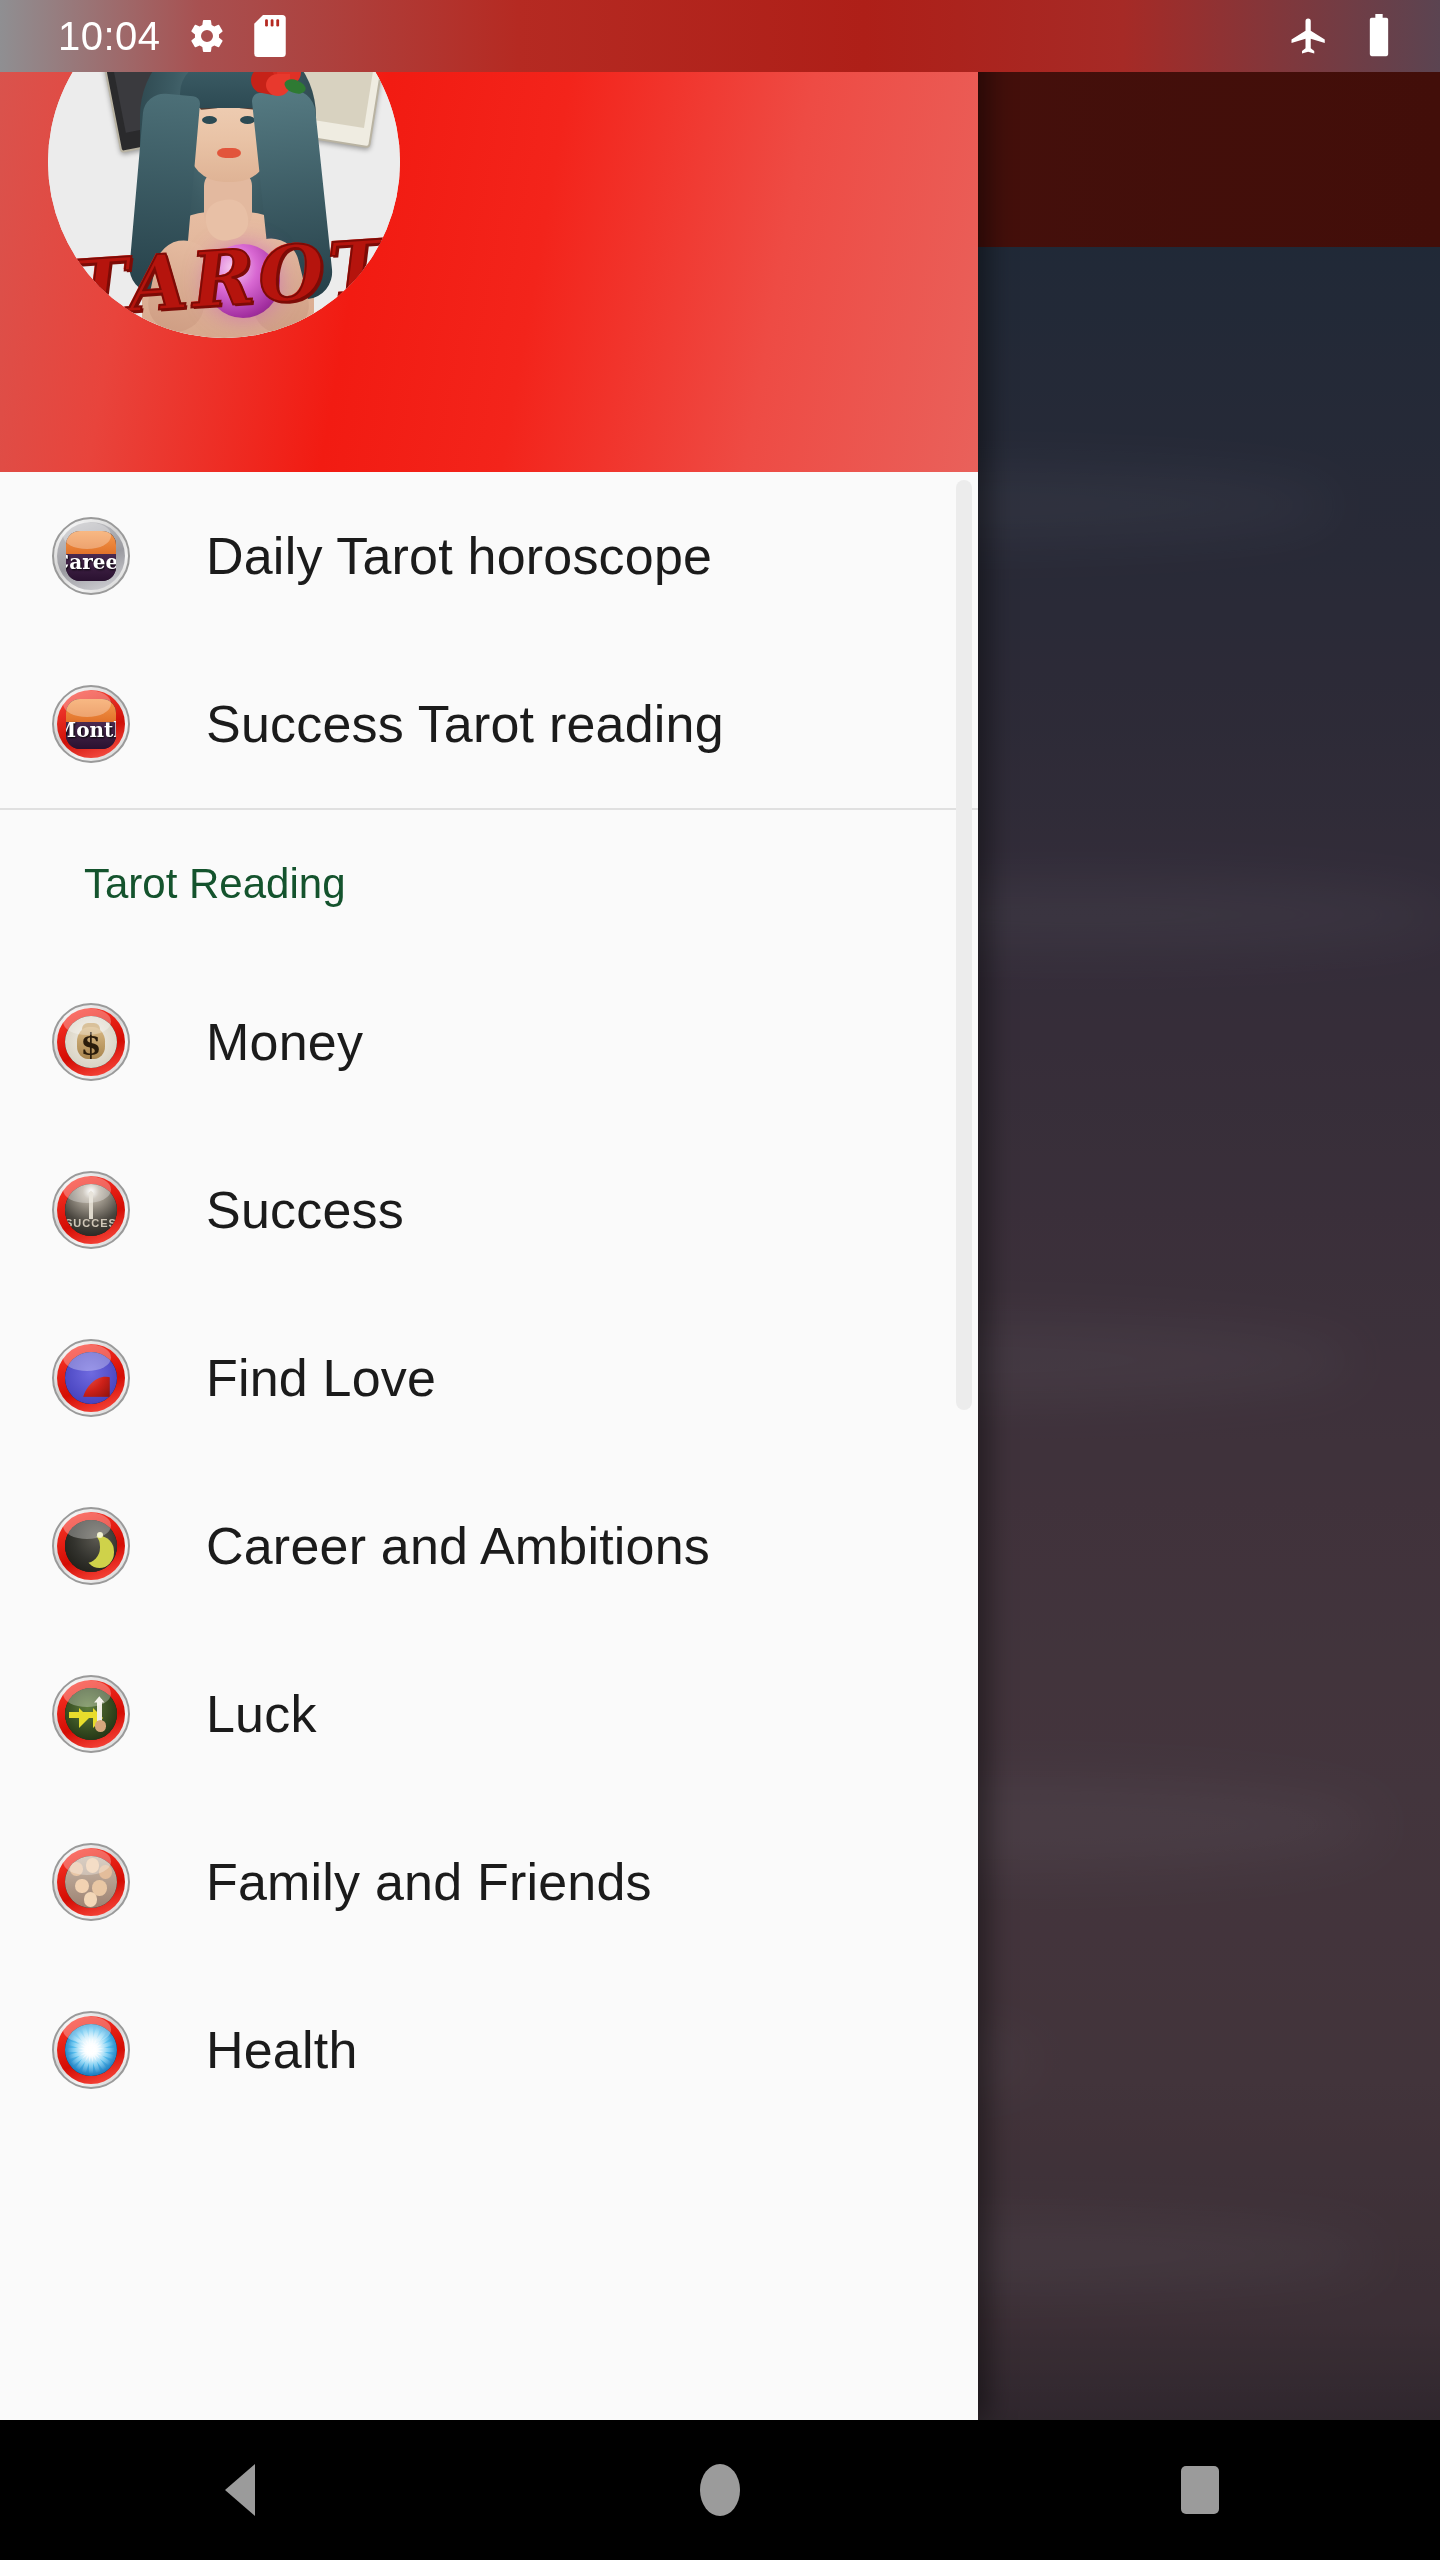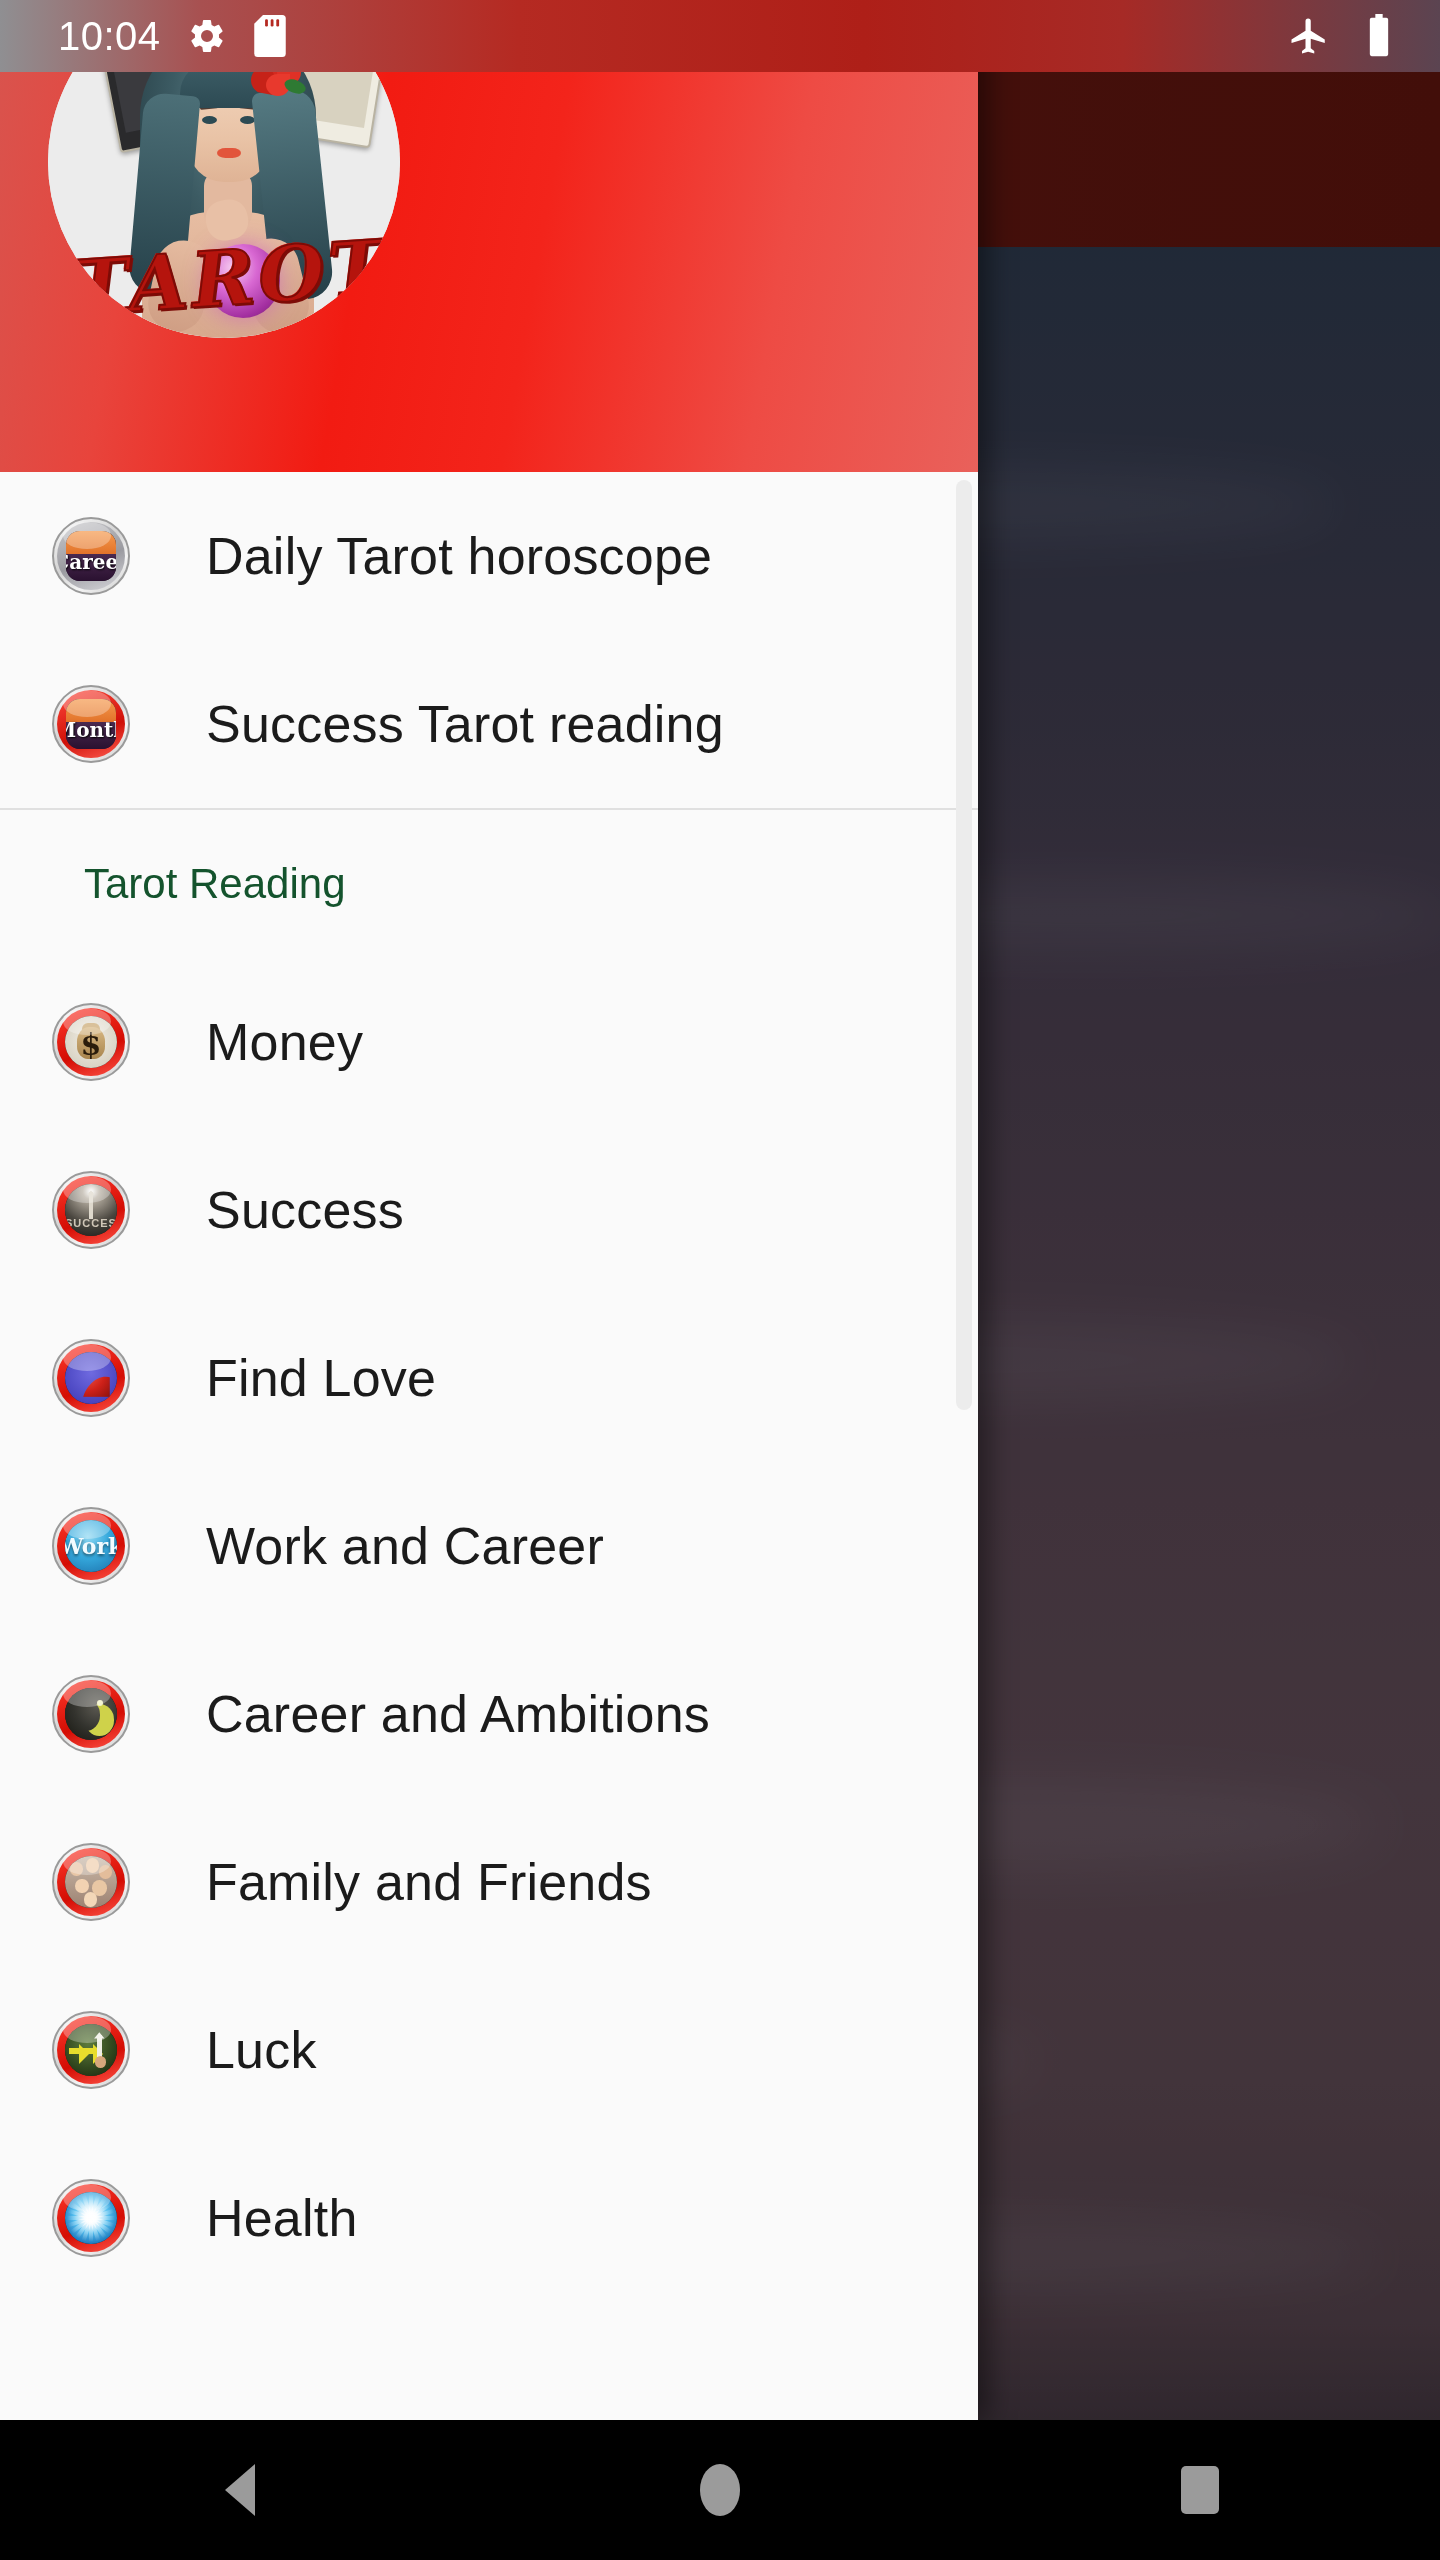--- a/index.html
+++ b/index.html
@@ -429,51 +429,56 @@
                 <div class="ic-love">
                   <span class="heart"></span>
                 </div>
               </div>
             <div class="gloss"></div>
             </div>
         </div>
         <div class="nav-label">Find Love</div>
       </div>
 
-      <div class="nav-item">
-        <div class="nav-icon">
-          <div class="badge">
-              <div class="ring-outer"></div>
-              <div class="ring-red"></div>
-            <div class="core">
-                <div class="ic-work">
-              <span class="txt">Work</span>
-            </div>
-              </div>
-              <div class="gloss"></div>
-            </div>
-        </div>
-        <div class="nav-label">Work and Career</div>
-      </div>
 
       <div class="nav-item">
         <div class="nav-icon">
           <div class="badge">
               <div class="ring-outer"></div>
               <div class="ring-red"></div>
             <div class="core">
                 <div class="ic-dream">
                   <span class="moon"></span>
                   <span class="star"></span>
                 </div>
               </div>
             <div class="gloss"></div>
             </div>
         </div>
         <div class="nav-label">Career and Ambitions</div>
+      </div>
+
+      <div class="nav-item">
+        <div class="nav-icon">
+          <div class="badge">
+              <div class="ring-outer"></div>
+              <div class="ring-red"></div>
+            <div class="core">
+                <div class="ic-luck">
+              <span class="ar a1"></span>
+                  <span class="ar a2"></span>
+              <span class="uph"></span>
+                  <span class="up"></span>
+                  <span class="hand"></span>
+            </div>
+              </div>
+              <div class="gloss"></div>
+            </div>
+        </div>
+        <div class="nav-label">Luck</div>
       </div>
 
       <div class="nav-item">
         <div class="nav-icon">
           <div class="badge">
               <div class="ring-outer"></div>
               <div class="ring-red"></div>
             <div class="core">
                 <div class="ic-family">
               <i class="h1"></i>
@@ -481,40 +486,20 @@
                   <i class="h3"></i>
               <i class="h4"></i>
                   <i class="h5"></i>
                   <i class="h6"></i>
             </div>
               </div>
               <div class="gloss"></div>
             </div>
         </div>
         <div class="nav-label">Family and Friends</div>
-      </div>
-
-      <div class="nav-item">
-        <div class="nav-icon">
-          <div class="badge">
-              <div class="ring-outer"></div>
-              <div class="ring-red"></div>
-            <div class="core">
-                <div class="ic-luck">
-              <span class="ar a1"></span>
-                  <span class="ar a2"></span>
-              <span class="uph"></span>
-                  <span class="up"></span>
-                  <span class="hand"></span>
-            </div>
-              </div>
-              <div class="gloss"></div>
-            </div>
-        </div>
-        <div class="nav-label">Luck</div>
       </div>
 
       <div class="nav-item">
         <div class="nav-icon">
           <div class="badge">
               <div class="ring-outer"></div>
               <div class="ring-red"></div>
             <div class="core">
                 <div class="ic-health" id="health-rays">
                   <span class="ray" style="transform: translateX(-50%) rotate(0deg);"></span>

